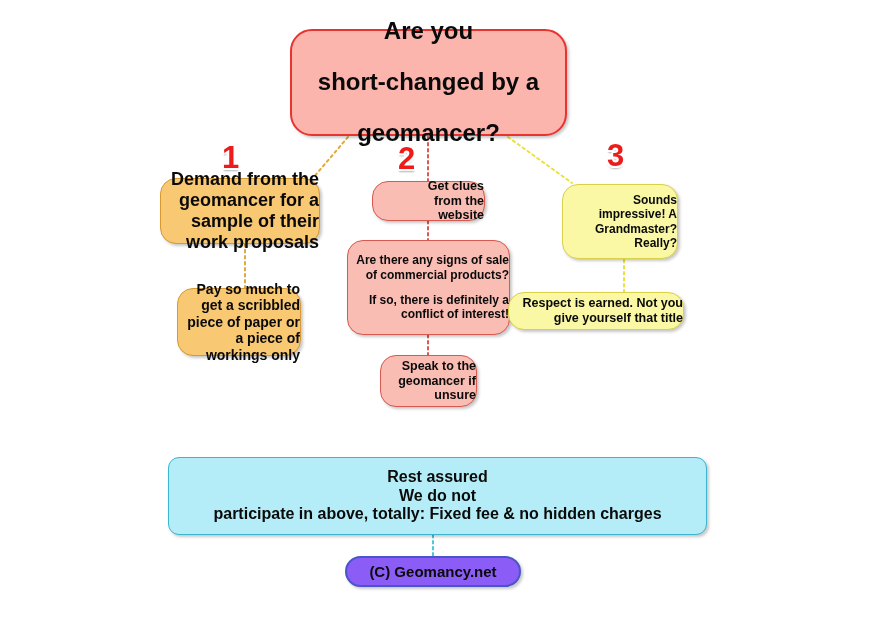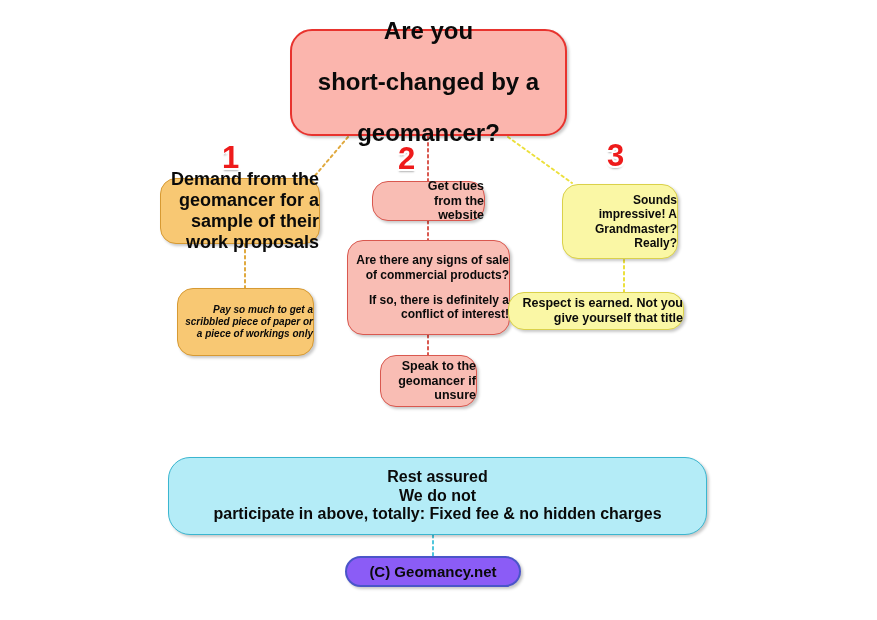--- a/index.html
+++ b/index.html
@@ -73,40 +73,40 @@
     border-radius: 16px;
   }
   .yellow {
     background: #faf7a5;
     border: 1.5px solid #dad14a;
     border-radius: 16px;
   }
 
   
   .c1-a { left: 160px; top: 178px; width: 160px; height: 66px; font-size: 18px; }
-  .c1-b { left: 177px; top: 288px; width: 137px; height: 68px; font-size: 10px; font-style: italic; }
+  .c1-b { left: 177px; top: 288px; width: 124px; height: 68px; font-size: 14px; }
 
   
   .c2-a { left: 372px; top: 181px; width: 113px; height: 40px; font-size: 12.5px; padding-left: 24px; }
   .c2-b { left: 347px; top: 240px; width: 163px; height: 95px; font-size: 12px; }
   .c2-c { left: 380px; top: 355px; width: 97px; height: 52px; font-size: 12.5px; }
 
   
   .c3-a { left: 562px; top: 184px; width: 116px; height: 75px; font-size: 12px; }
   .c3-b { left: 508px; top: 292px; width: 176px; height: 38px; font-size: 12.5px; }
 
   
   .banner {
     left: 168px;
     top: 457px;
     width: 539px;
     height: 78px;
     background: #b4ecf7;
     border: 1.5px solid #3ab6d0;
-    border-radius: 22px;
+    border-radius: 11px;
     font-size: 16px;
     line-height: 1.32;
   }
   .banner p + p { margin-top: 0; }
   .footer-pill {
     left: 345px;
     top: 556px;
     width: 176px;
     height: 31px;
     background: #8b5cf6;

